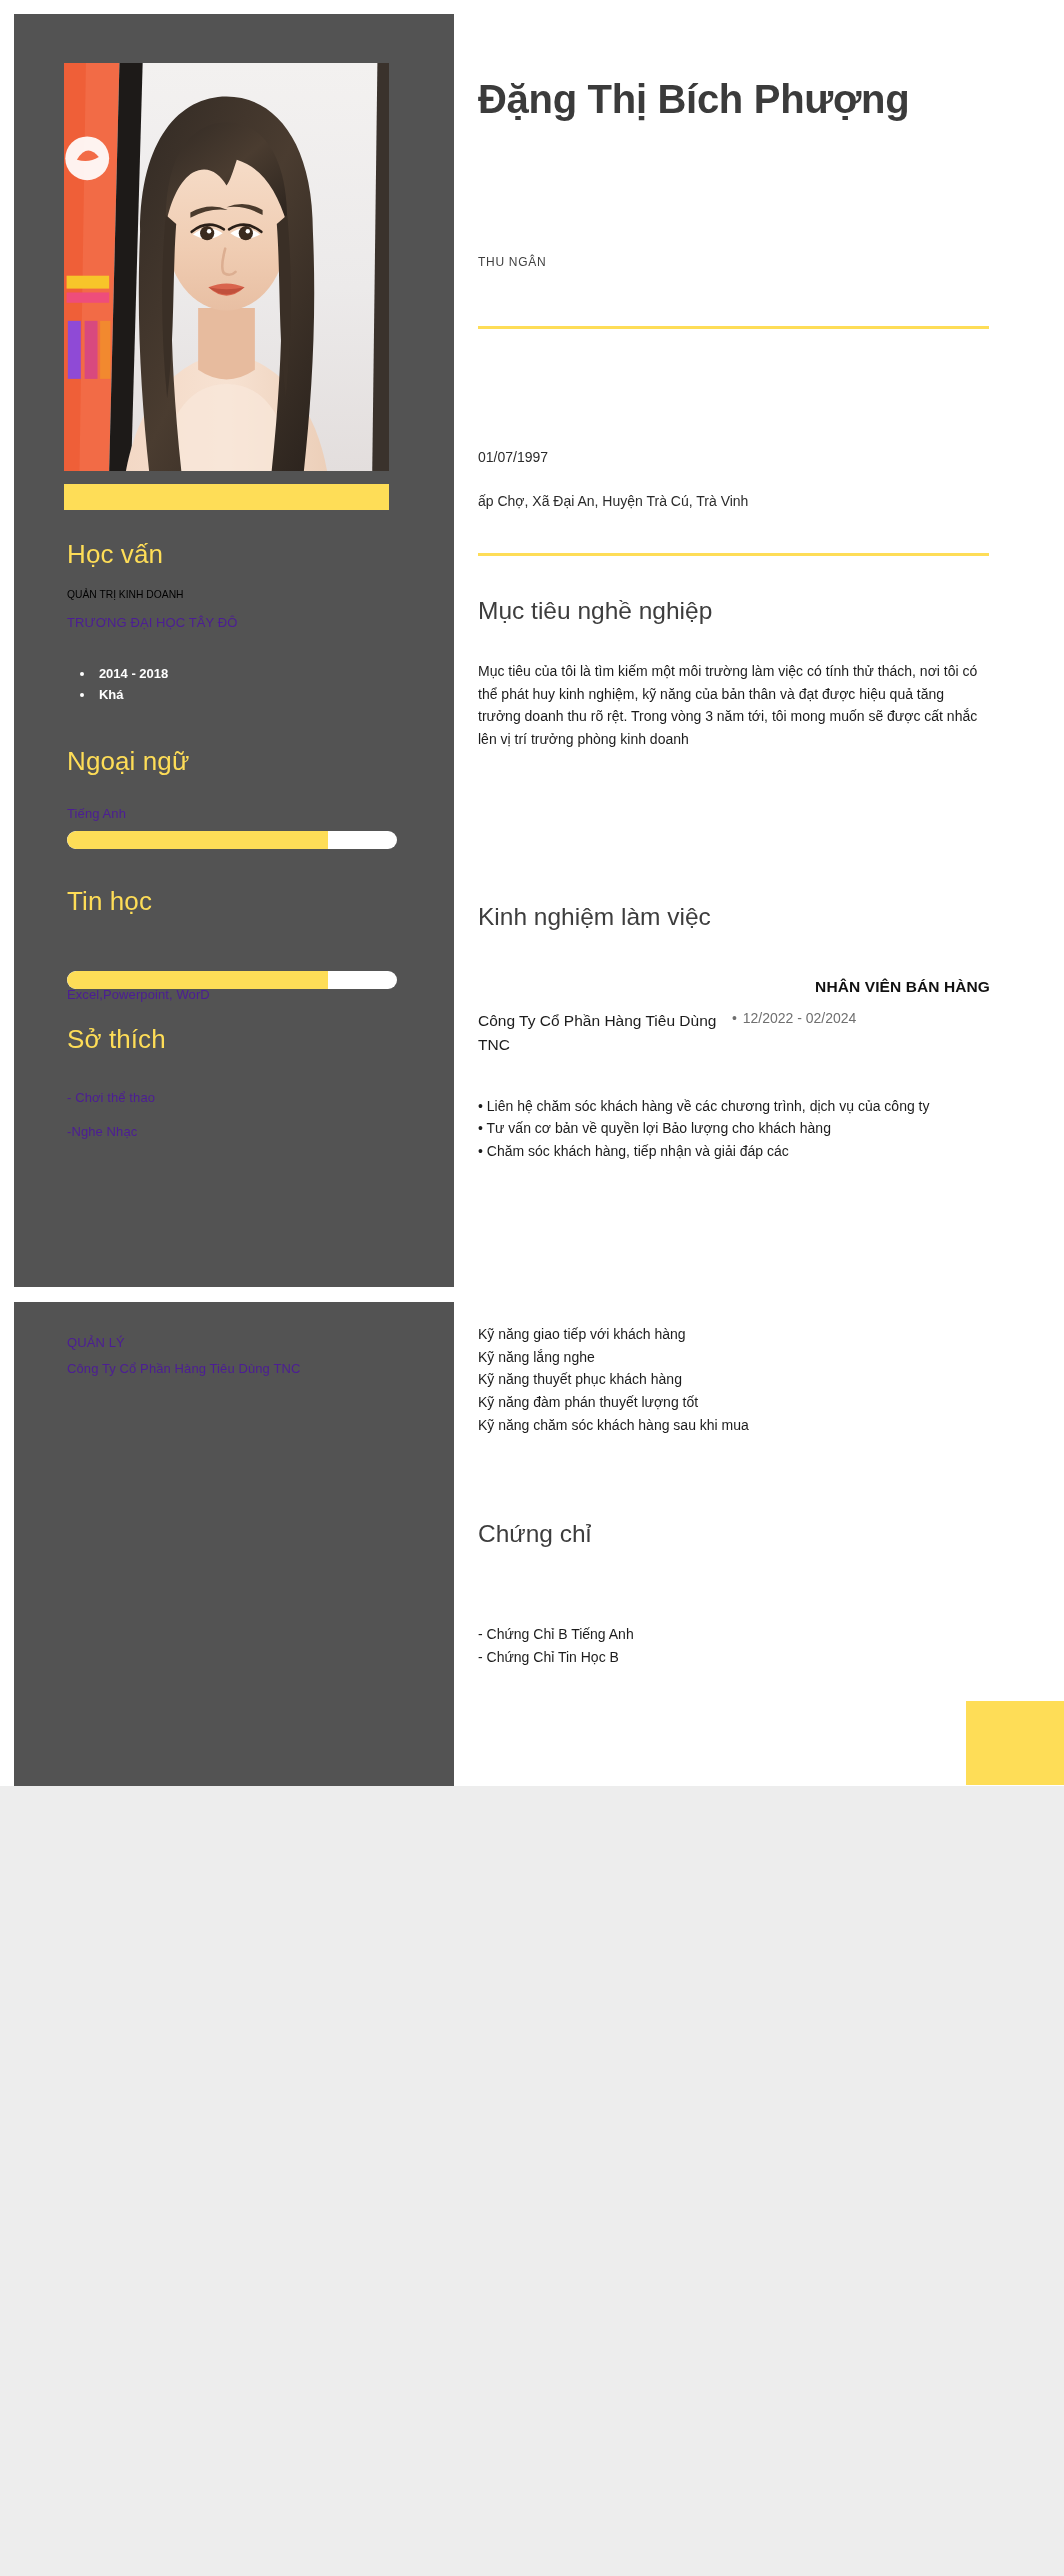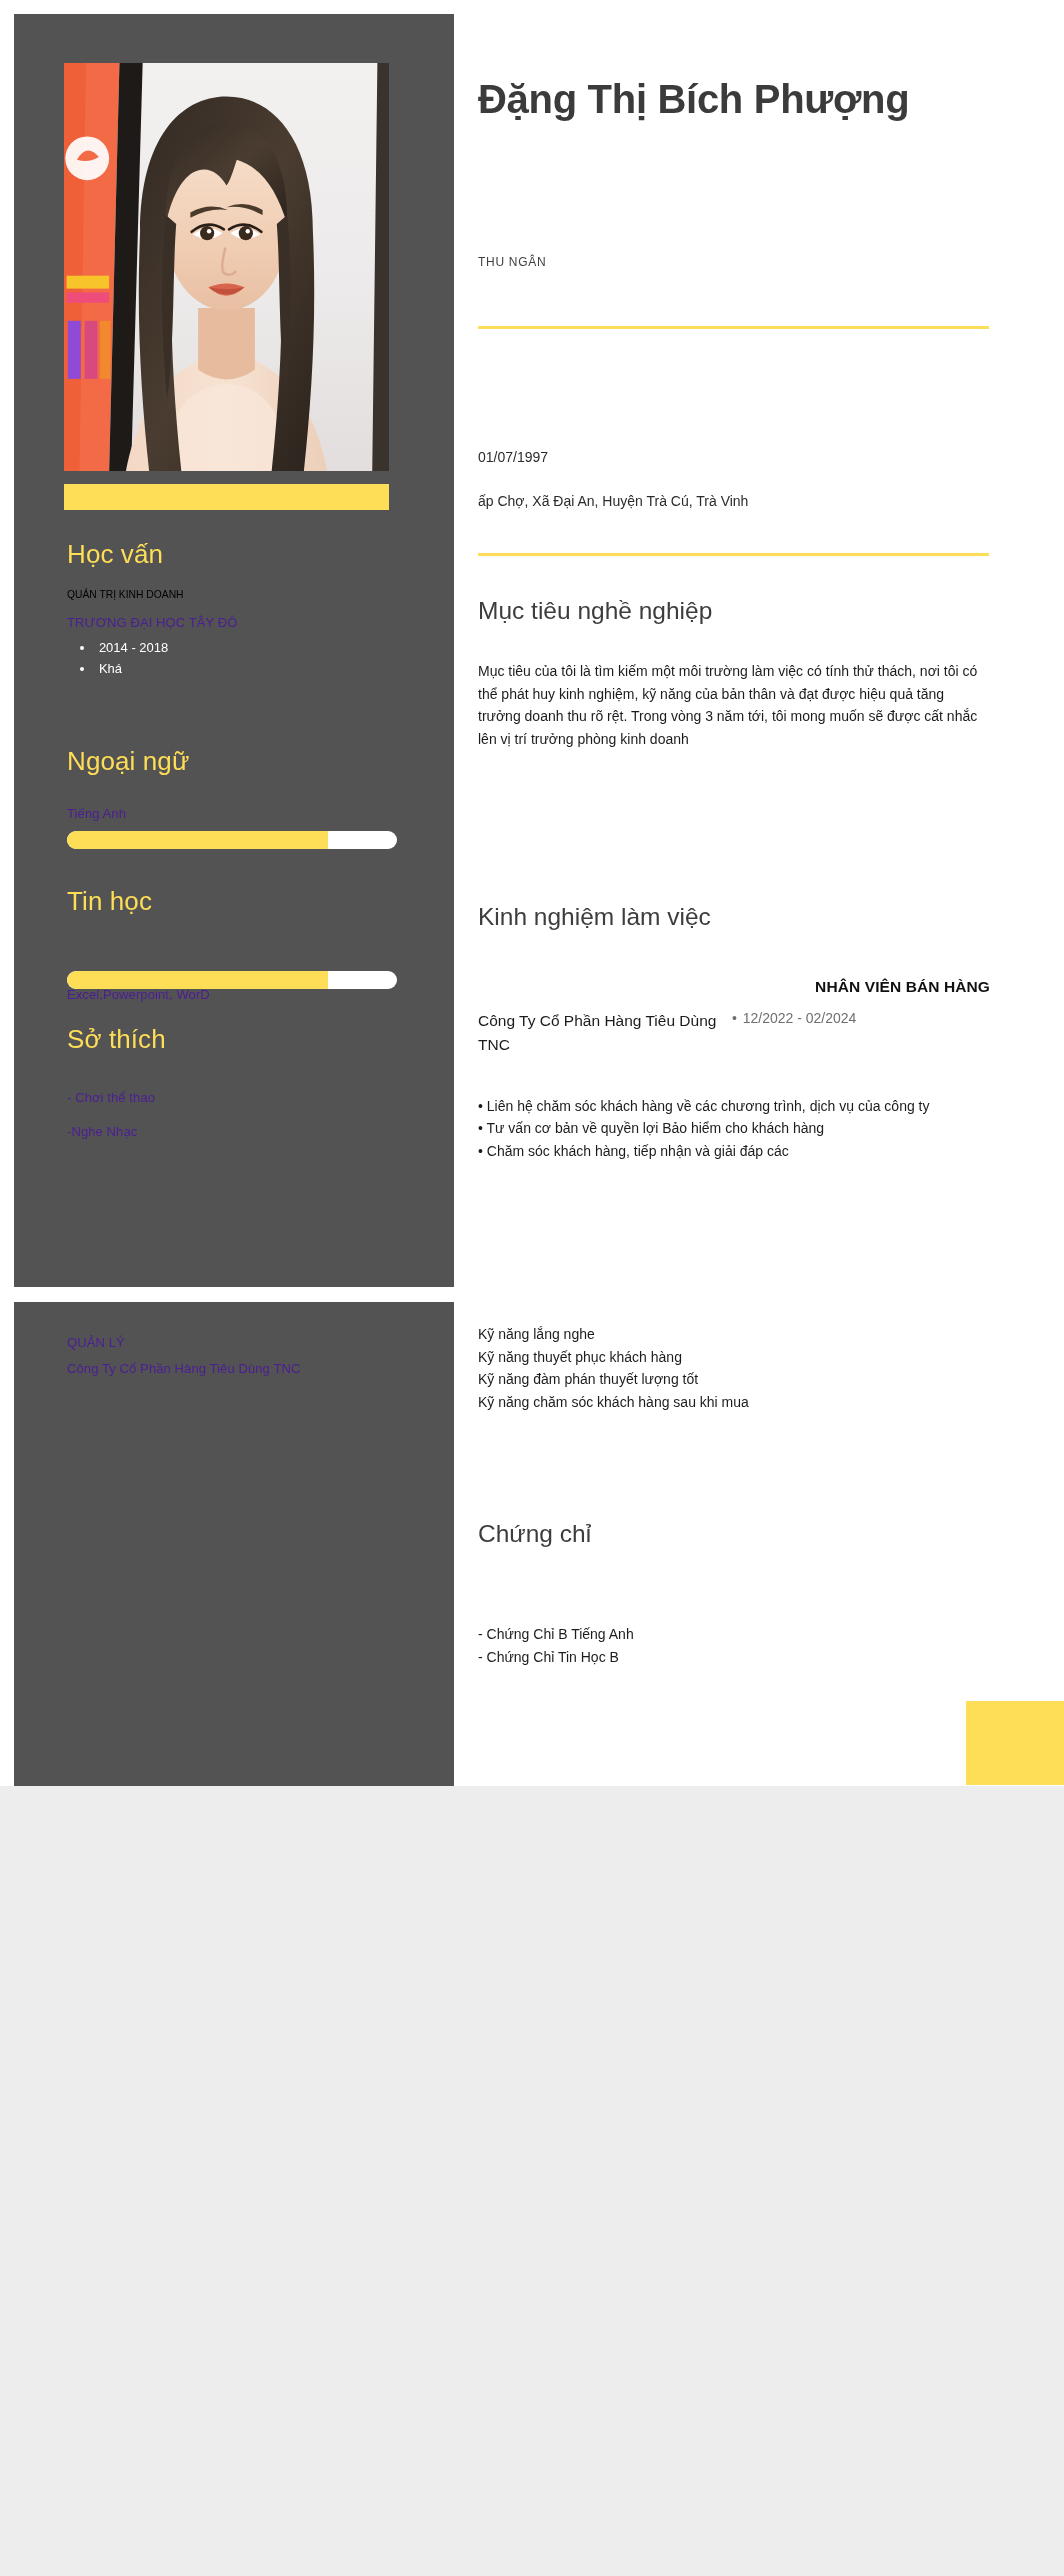--- a/index.html
+++ b/index.html
@@ -237,21 +237,21 @@
       <path d="M224 348 q28 6 56 0 q-28 22 -56 0 z" fill="#c1503c"></path>
     </svg>
   </div>
   <div class="photo-underbar"></div>
 
   <div class="sb-pad" style="top:540px;">
     <div class="sb-head">Học vấn</div>
   </div>
   <div class="sb-pad" style="top:589px;">QUẢN TRỊ KINH DOANH</div>
   <div class="sb-pad sb-line" style="top:613px;">TRƯƠNG ĐẠI HỌC TÂY ĐÔ</div>
-  <div class="sb-pad" style="top:634px;">
+  <div class="sb-pad" style="top:660px;font-weight:bold;">
     <ul class="sb-bullets">
       <li>2014 - 2018</li>
       <li>Khá</li>
     </ul>
   </div>
 
   <div class="sb-pad" style="top:747px;">
     <div class="sb-head">Ngoại ngữ</div>
   </div>
   <div class="sb-pad sb-line" style="top:804px;">Tiếng Anh</div>
@@ -298,25 +298,26 @@
   <div class="rc" style="top:1009px; display:flex; align-items:flex-start;">
     <div class="rc-company">Công Ty Cổ Phần Hàng Tiêu Dùng TNC</div>
     <div style="display:flex; align-items:baseline; padding-top:1.3px;">
       <span class="rc-dot">•</span>
       <span class="rc-dates">12/2022 - 02/2024</span>
     </div>
   </div>
 
   <div class="rc" style="top:1095px; width:509px;">
     <div class="rc-li">• Liên hệ chăm sóc khách hàng về các chương trình, dịch vụ của công ty</div>
-    <div class="rc-li">• Tư vấn cơ bản về quyền lợi Bảo hiểm cho khách hàng</div>
+    <div class="rc-li">• Tư vấn cơ bản về quyền lợi Bảo lượng cho khách hàng</div>
     <div class="rc-li">• Chăm sóc khách hàng, tiếp nhận và giải đáp các</div>
   </div>
 
   <div class="rc" style="top:1323px; width:509px;">
+    <div class="rc-plain">Kỹ năng giao tiếp với khách hàng</div>
     <div class="rc-plain">Kỹ năng lắng nghe</div>
     <div class="rc-plain">Kỹ năng thuyết phục khách hàng</div>
     <div class="rc-plain">Kỹ năng đàm phán thuyết lượng tốt</div>
     <div class="rc-plain">Kỹ năng chăm sóc khách hàng sau khi mua</div>
   </div>
 
   <div class="rc rc-h2" style="top:1519px;">Chứng chỉ</div>
   <div class="rc" style="top:1623px; width:509px;">
     <div class="rc-plain">- Chứng Chỉ B Tiếng Anh</div>
     <div class="rc-plain">- Chứng Chỉ Tin Học B</div>

